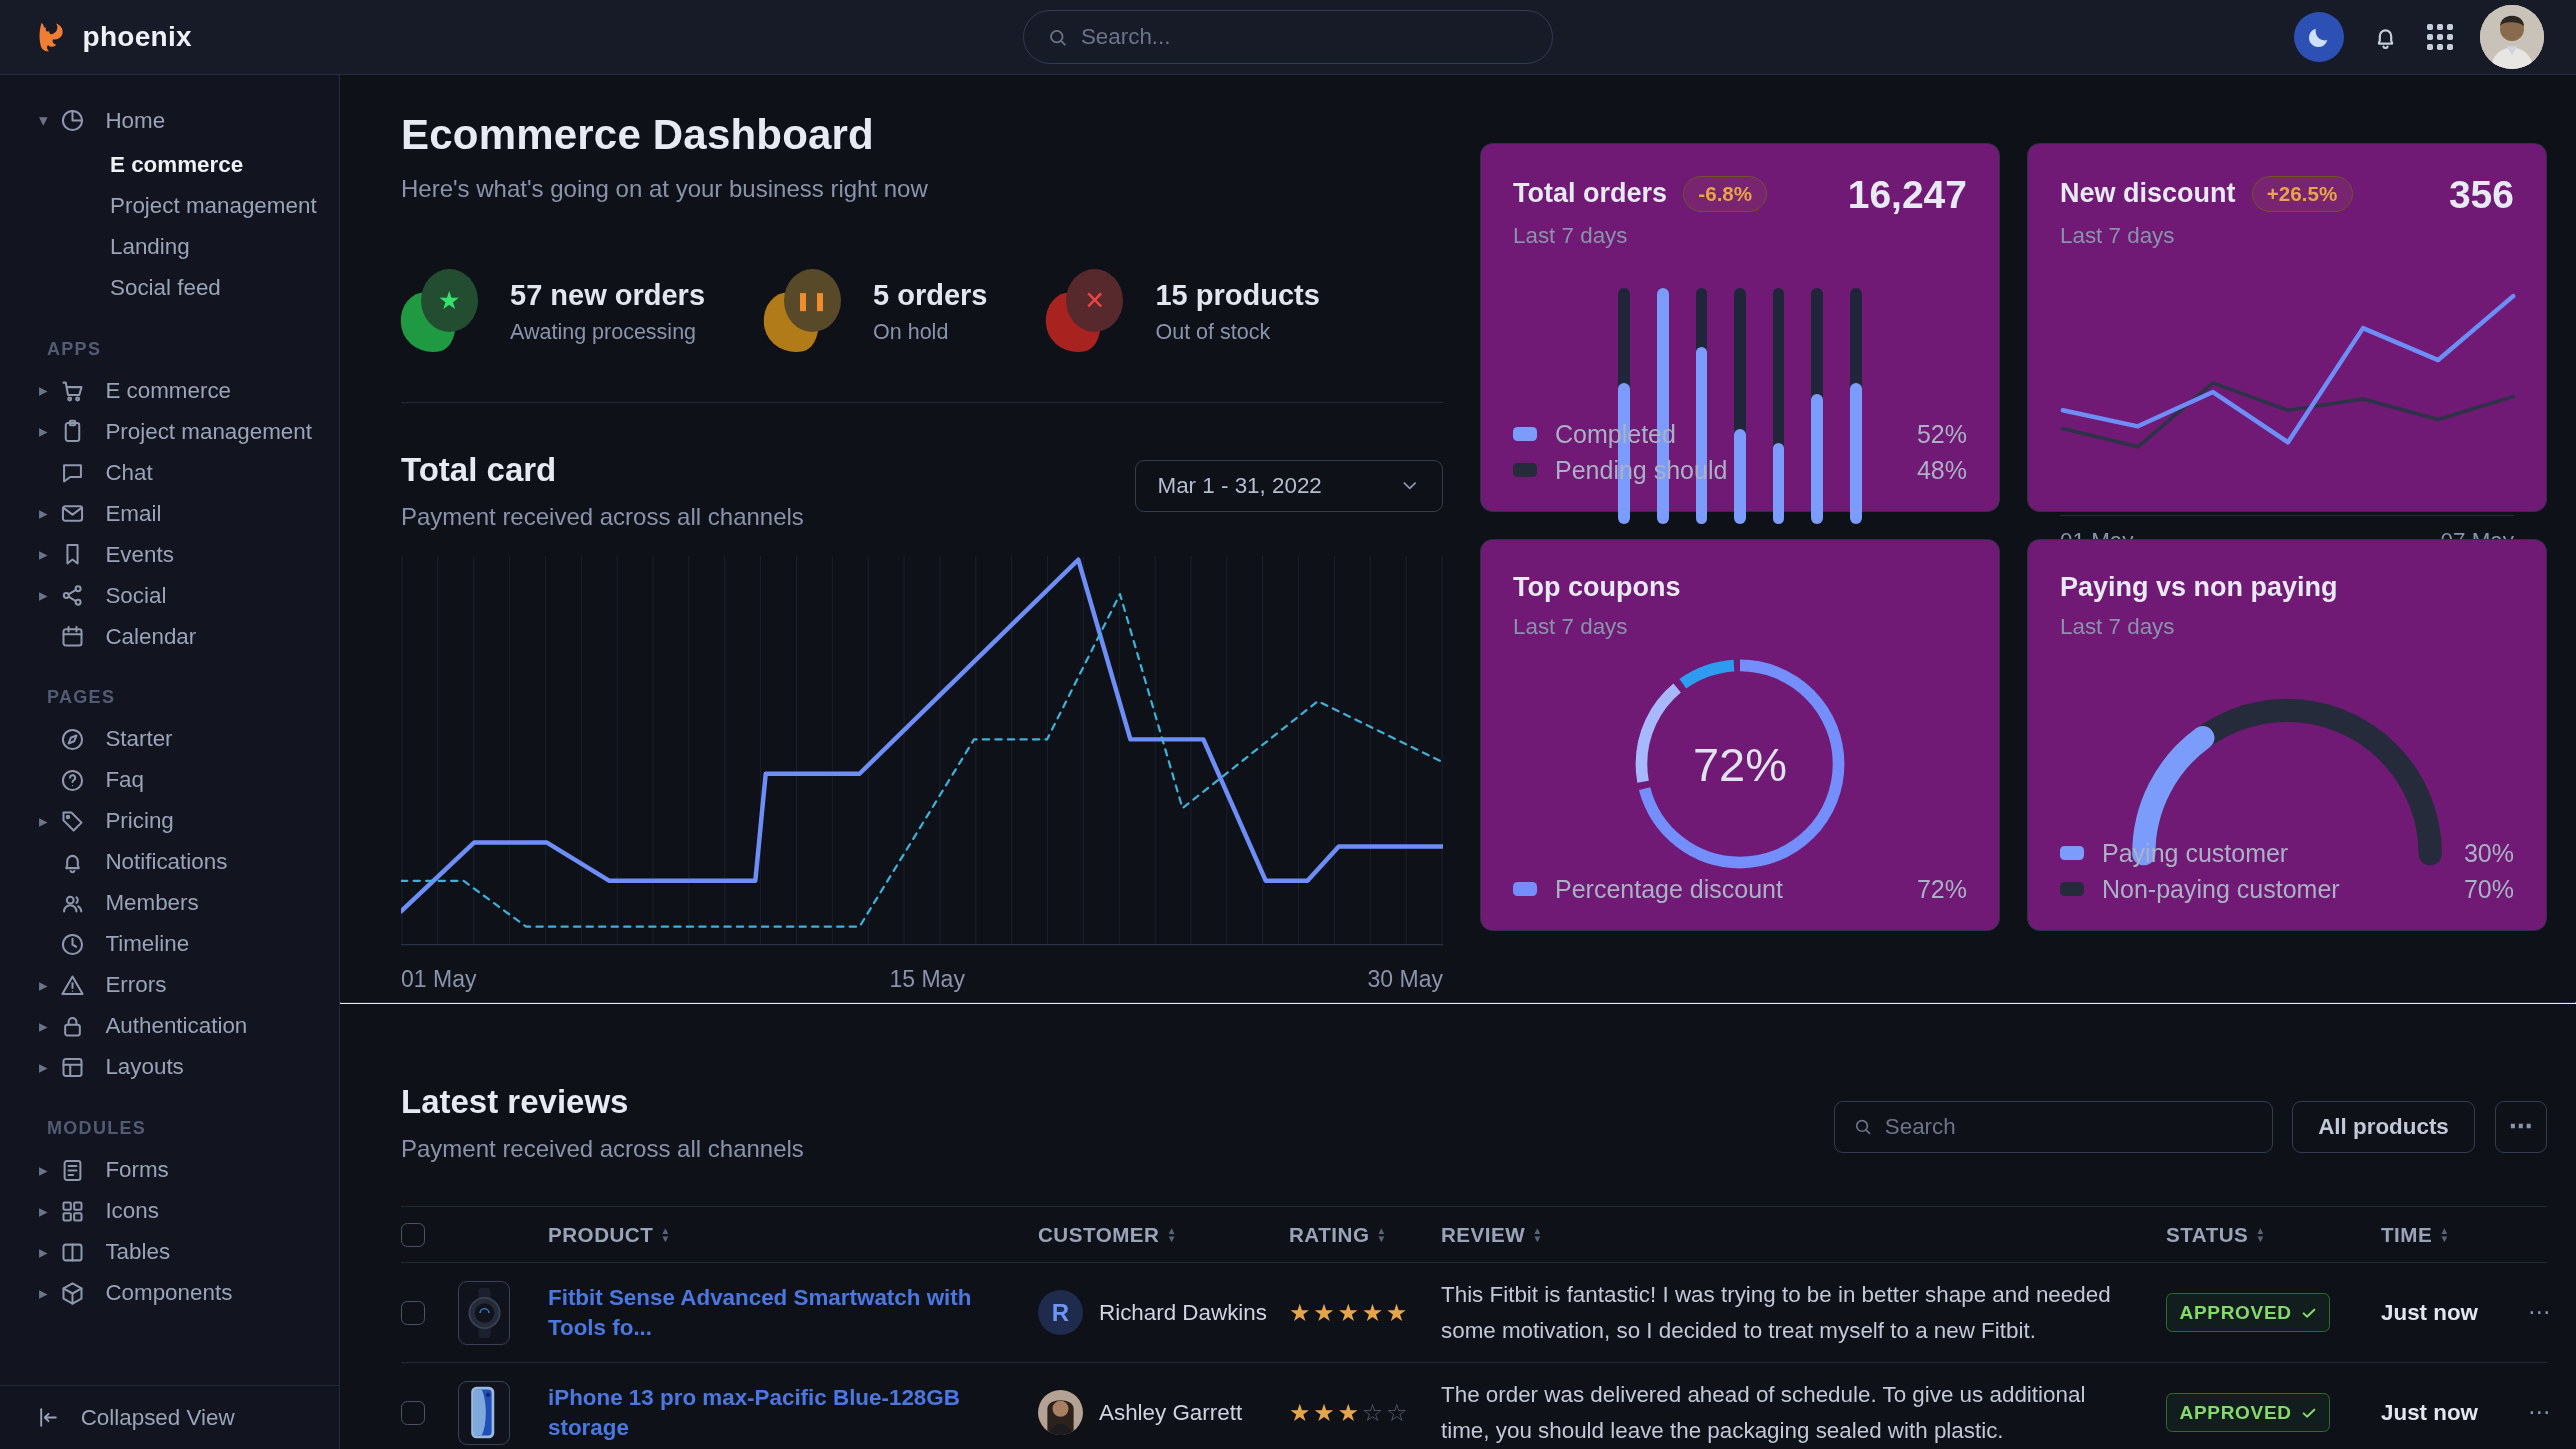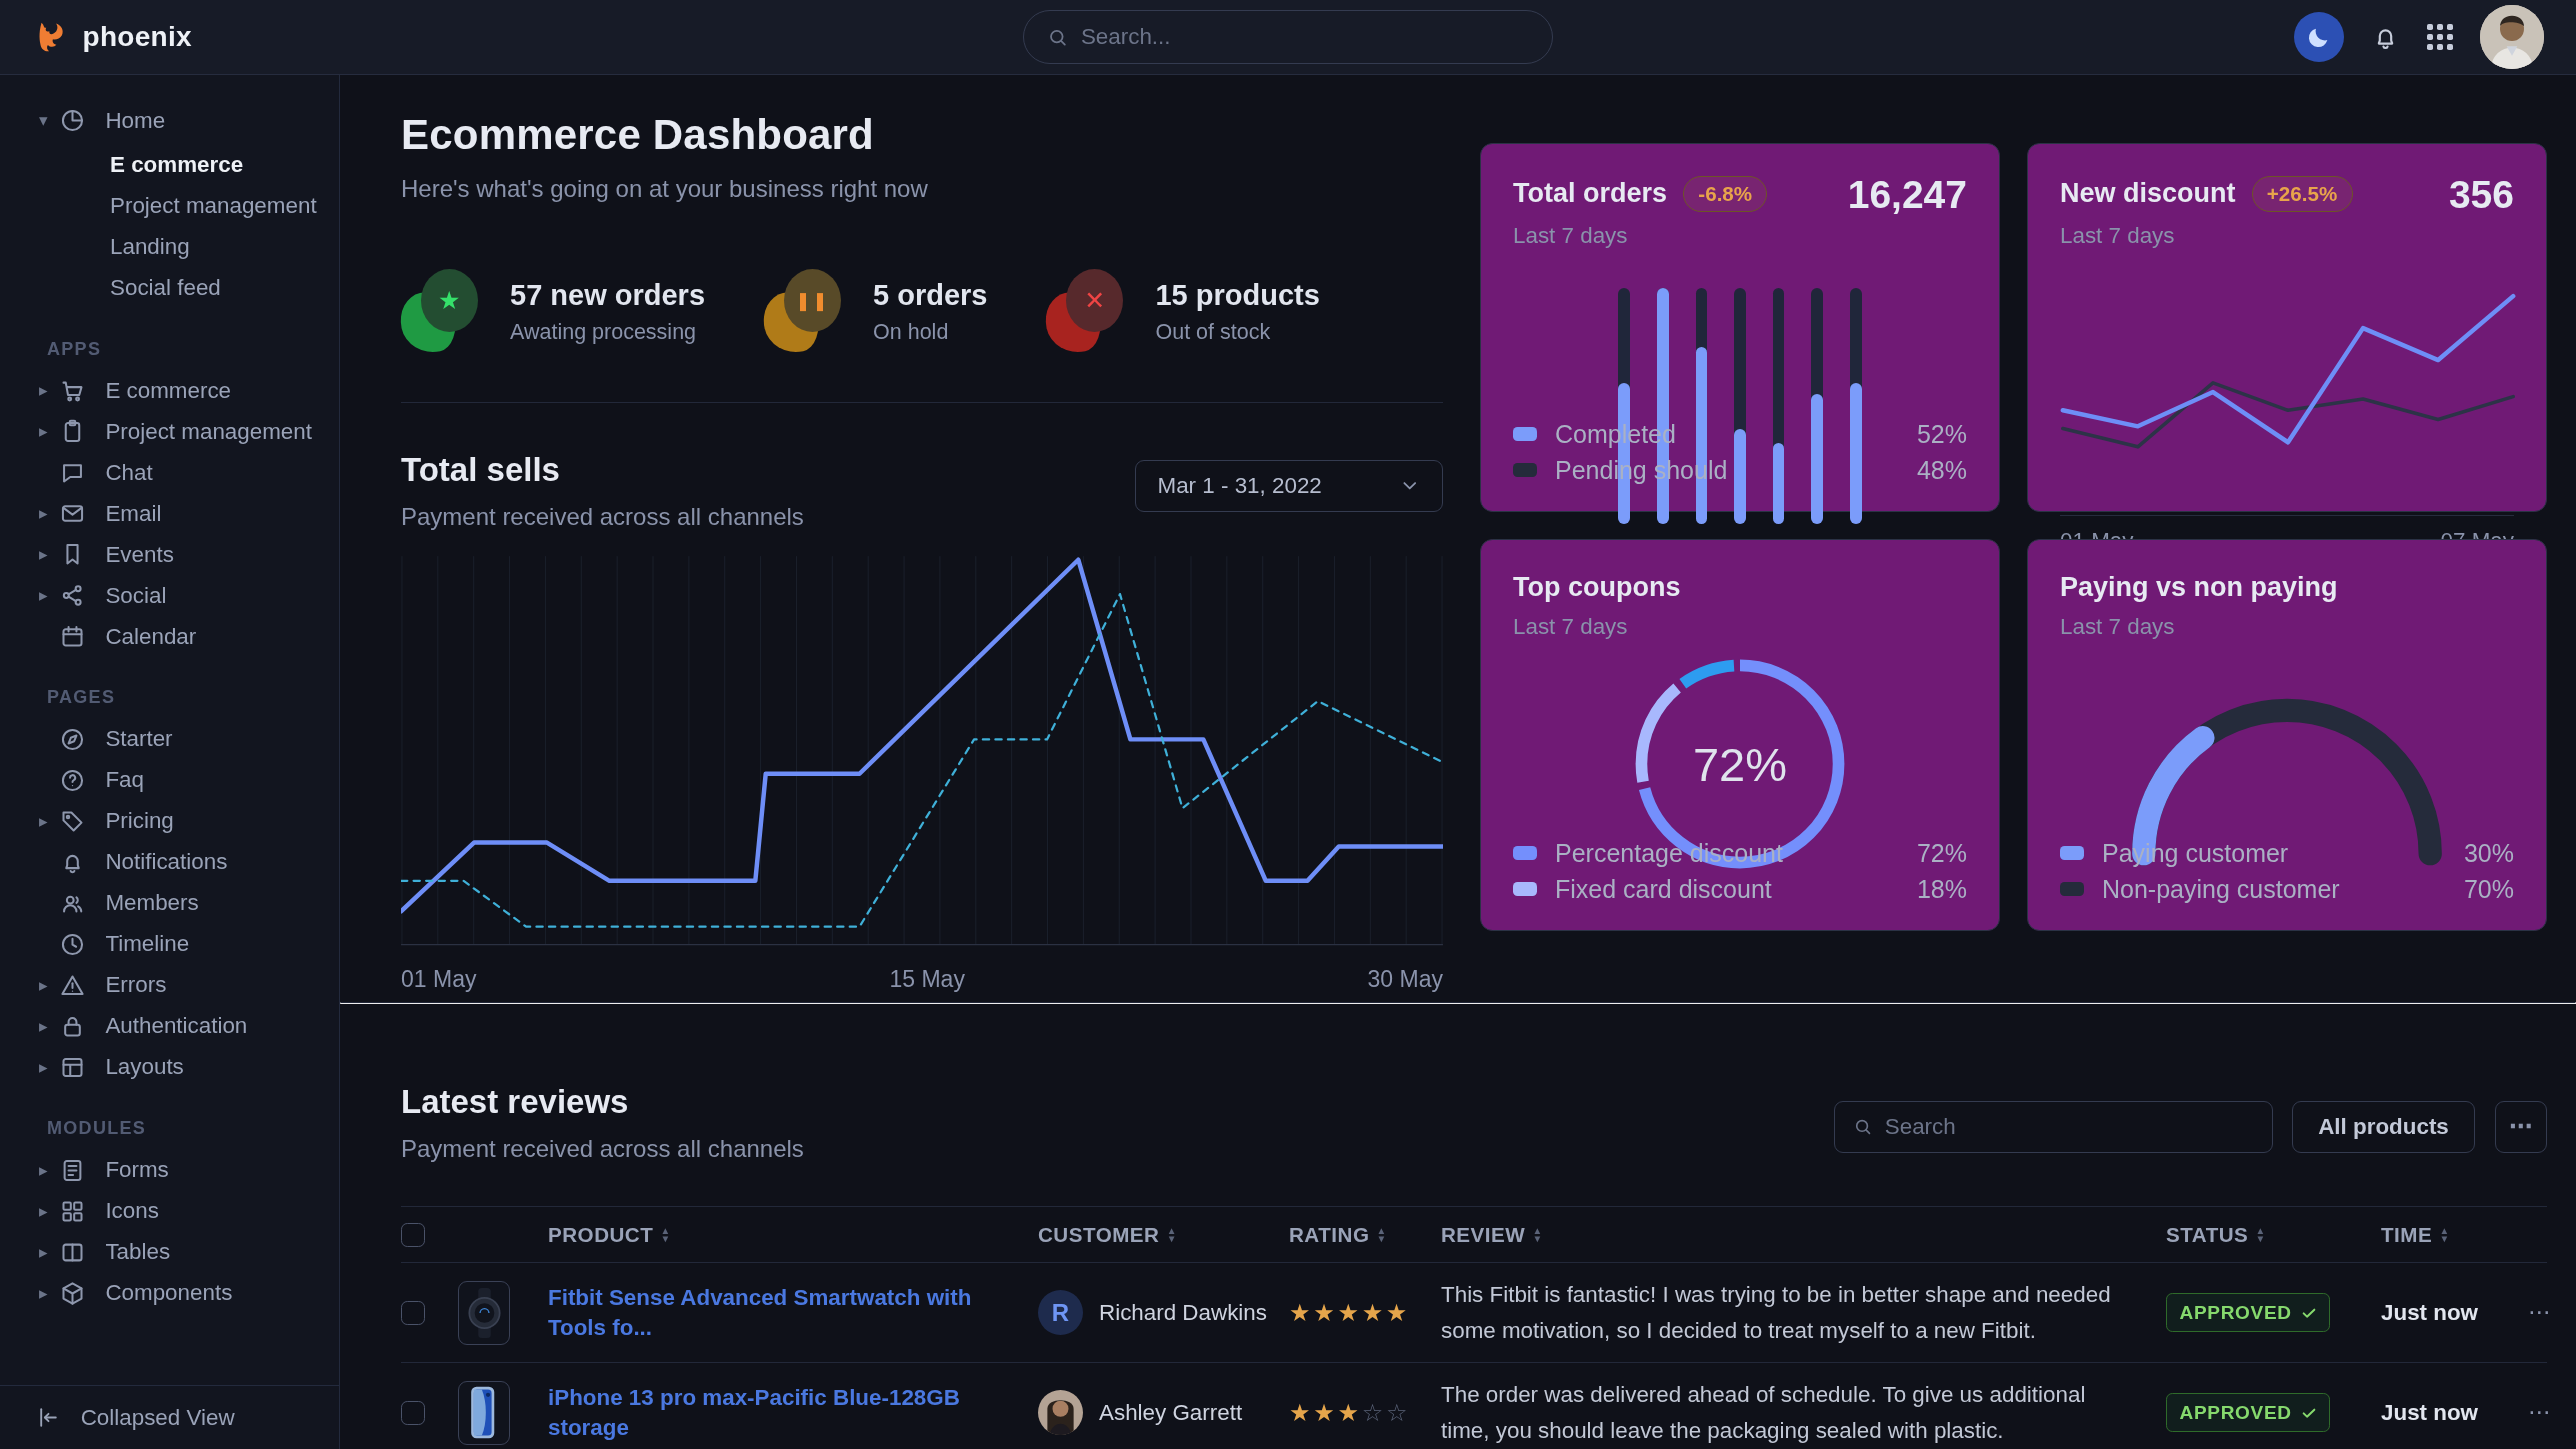--- a/index.html
+++ b/index.html
@@ -498,21 +498,21 @@
               <div class="stat-title">15 products</div>
               <div class="stat-sub">Out of stock</div>
             </span>
           </div>
         </div>
 
       <hr class="divider">
 
       <div class="sells-head">
         <div>
-          <h2 class="h2">Total sells</h2>
+          <h2 class="h2">Total card</h2>
           <div class="h2-sub">Payment received across all channels</div>
         </div>
         <button class="select-box">
           <span>Mar 1 - 31, 2022</span>
           <svg viewBox="0 0 24 24" fill="none" stroke-width="2" stroke-linecap="round" stroke-linejoin="round">
               <path d="M6 9l6 6 6-6"></path>
             </svg>
         </button>
       </div>
 
@@ -639,25 +639,20 @@
               </g>
             </svg>
           <span class="donut-center">72%</span>
         </div>
         <div class="legend-block" id="coupons-legend">
             <div class="legend-row">
               <span class="swatch" style="background:#748ffc"></span>
               <span>Percentage discount</span>
               <span class="legend-val">72%</span>
             </div>
-            <div class="legend-row">
-              <span class="swatch" style="background:#a8b8fd"></span>
-              <span>Fixed card discount</span>
-              <span class="legend-val">18%</span>
-            </div>
           </div>
       </div>
 
       <div class="card h2r">
         <div class="card-titlerow">
           <span class="card-title">Paying vs non paying</span>
         </div>
         <div class="card-period">Last 7 days</div>
         <div class="gauge-wrap">
           <svg id="gauge-svg" width="358" height="190" viewBox="0 0 400 212">

